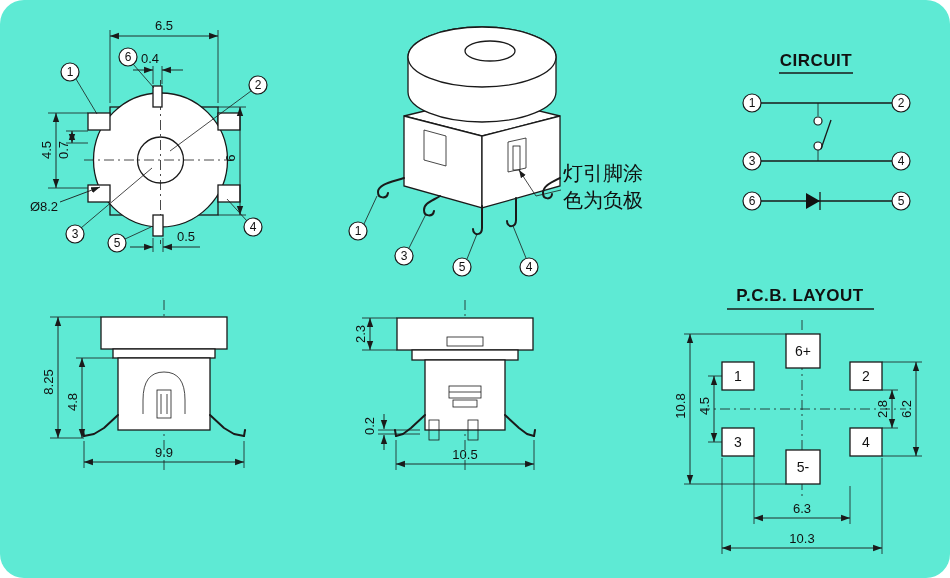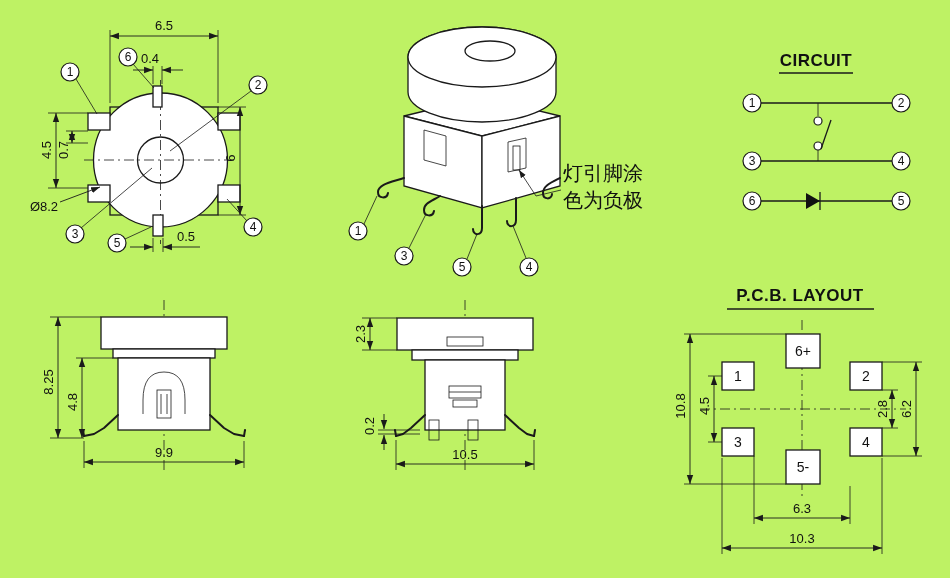--- a/index.html
+++ b/index.html
@@ -1,18 +1,19 @@
 <!DOCTYPE html>
 <html><head>
 <meta charset="utf-8">
 <style>
   html,body{margin:0;padding:0;background:#fff;}
   .canvas{
-    position:relative;width:950px;height:578px;background:#bef264;overflow:hidden;
+    position:relative;width:950px;height:578px;background:#5eead4;overflow:hidden;
     font-family:"Liberation Sans",sans-serif;
+    border-radius:24px;
   }
   svg{display:block;}
   svg text{fill:#111;font-family:"Liberation Sans",sans-serif;}
   .ln{fill:none;stroke:#1a1a1a;stroke-width:1.3;}
   .lnw{fill:#ffffff;stroke:#1a1a1a;stroke-width:1.3;}
   .thin{fill:none;stroke:#1a1a1a;stroke-width:0.8;}
   .leg{fill:none;stroke:#1a1a1a;stroke-width:2;stroke-linecap:round;stroke-linejoin:round;}
   .dim{fill:none;stroke:#1a1a1a;stroke-width:0.9;}
   .cl{fill:#ffffff;stroke:#1a1a1a;stroke-width:1.2;}
   .pad{fill:#ffffff;stroke:#1a1a1a;stroke-width:1.3;}

